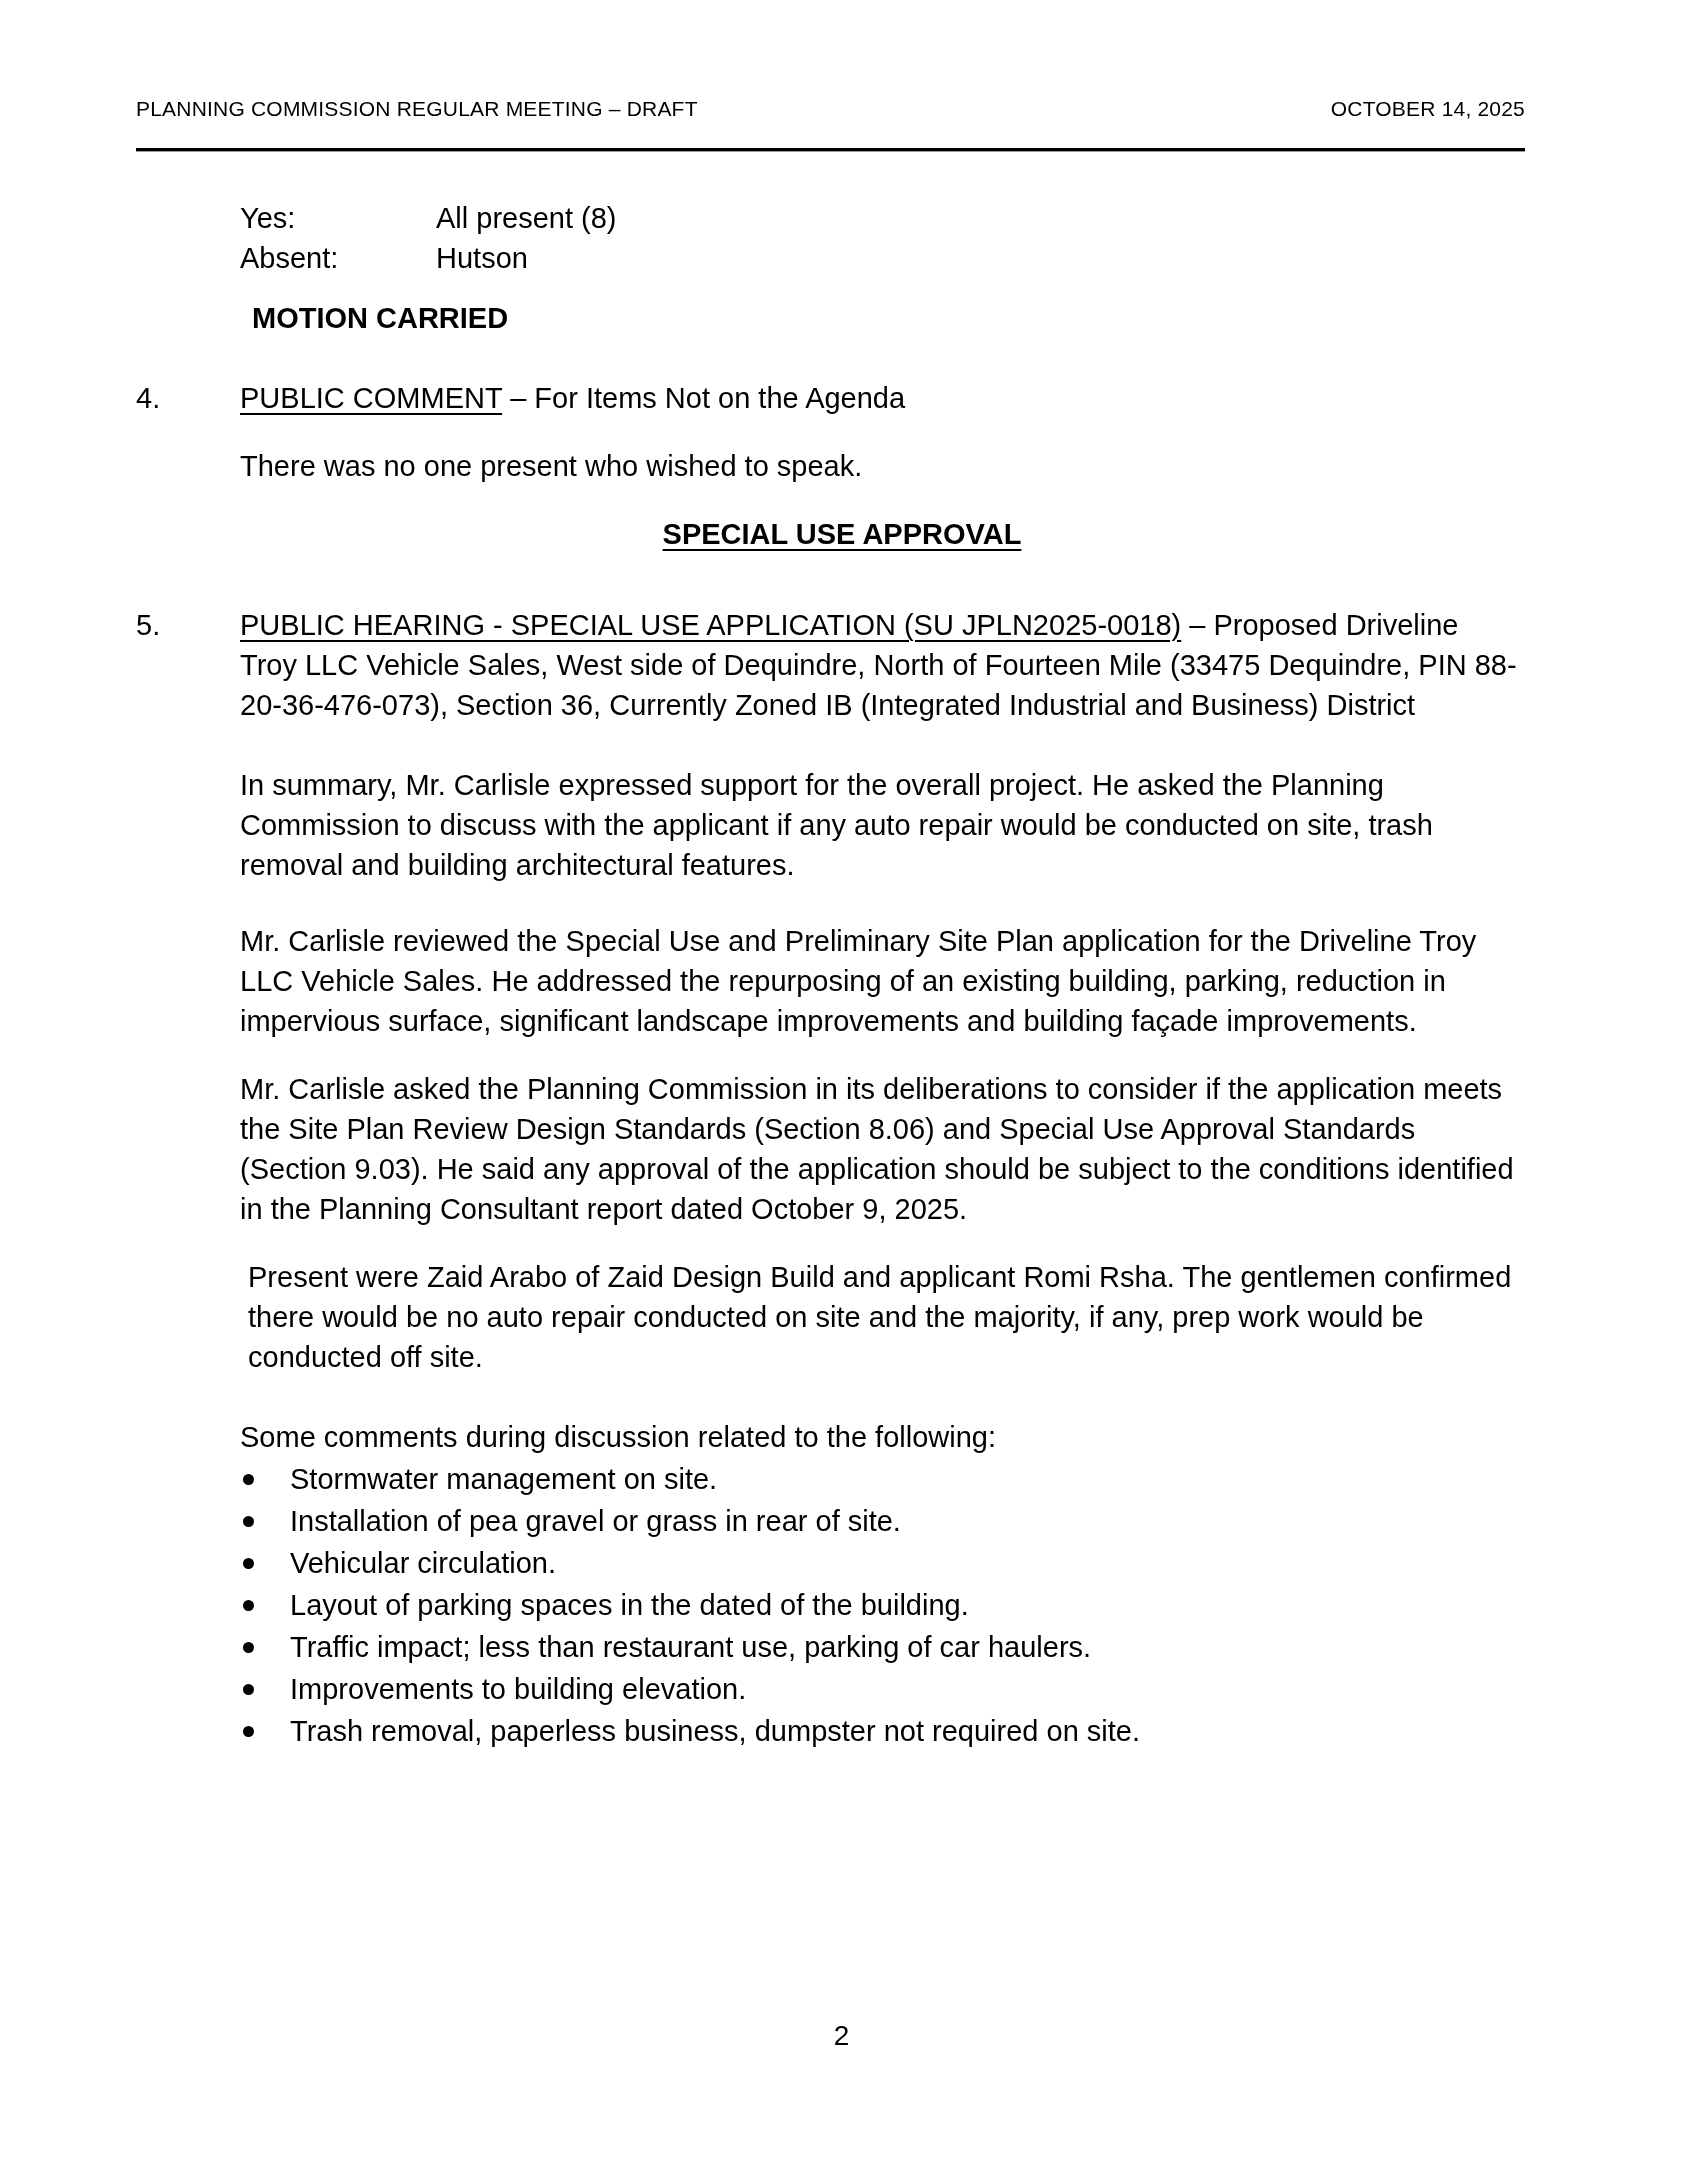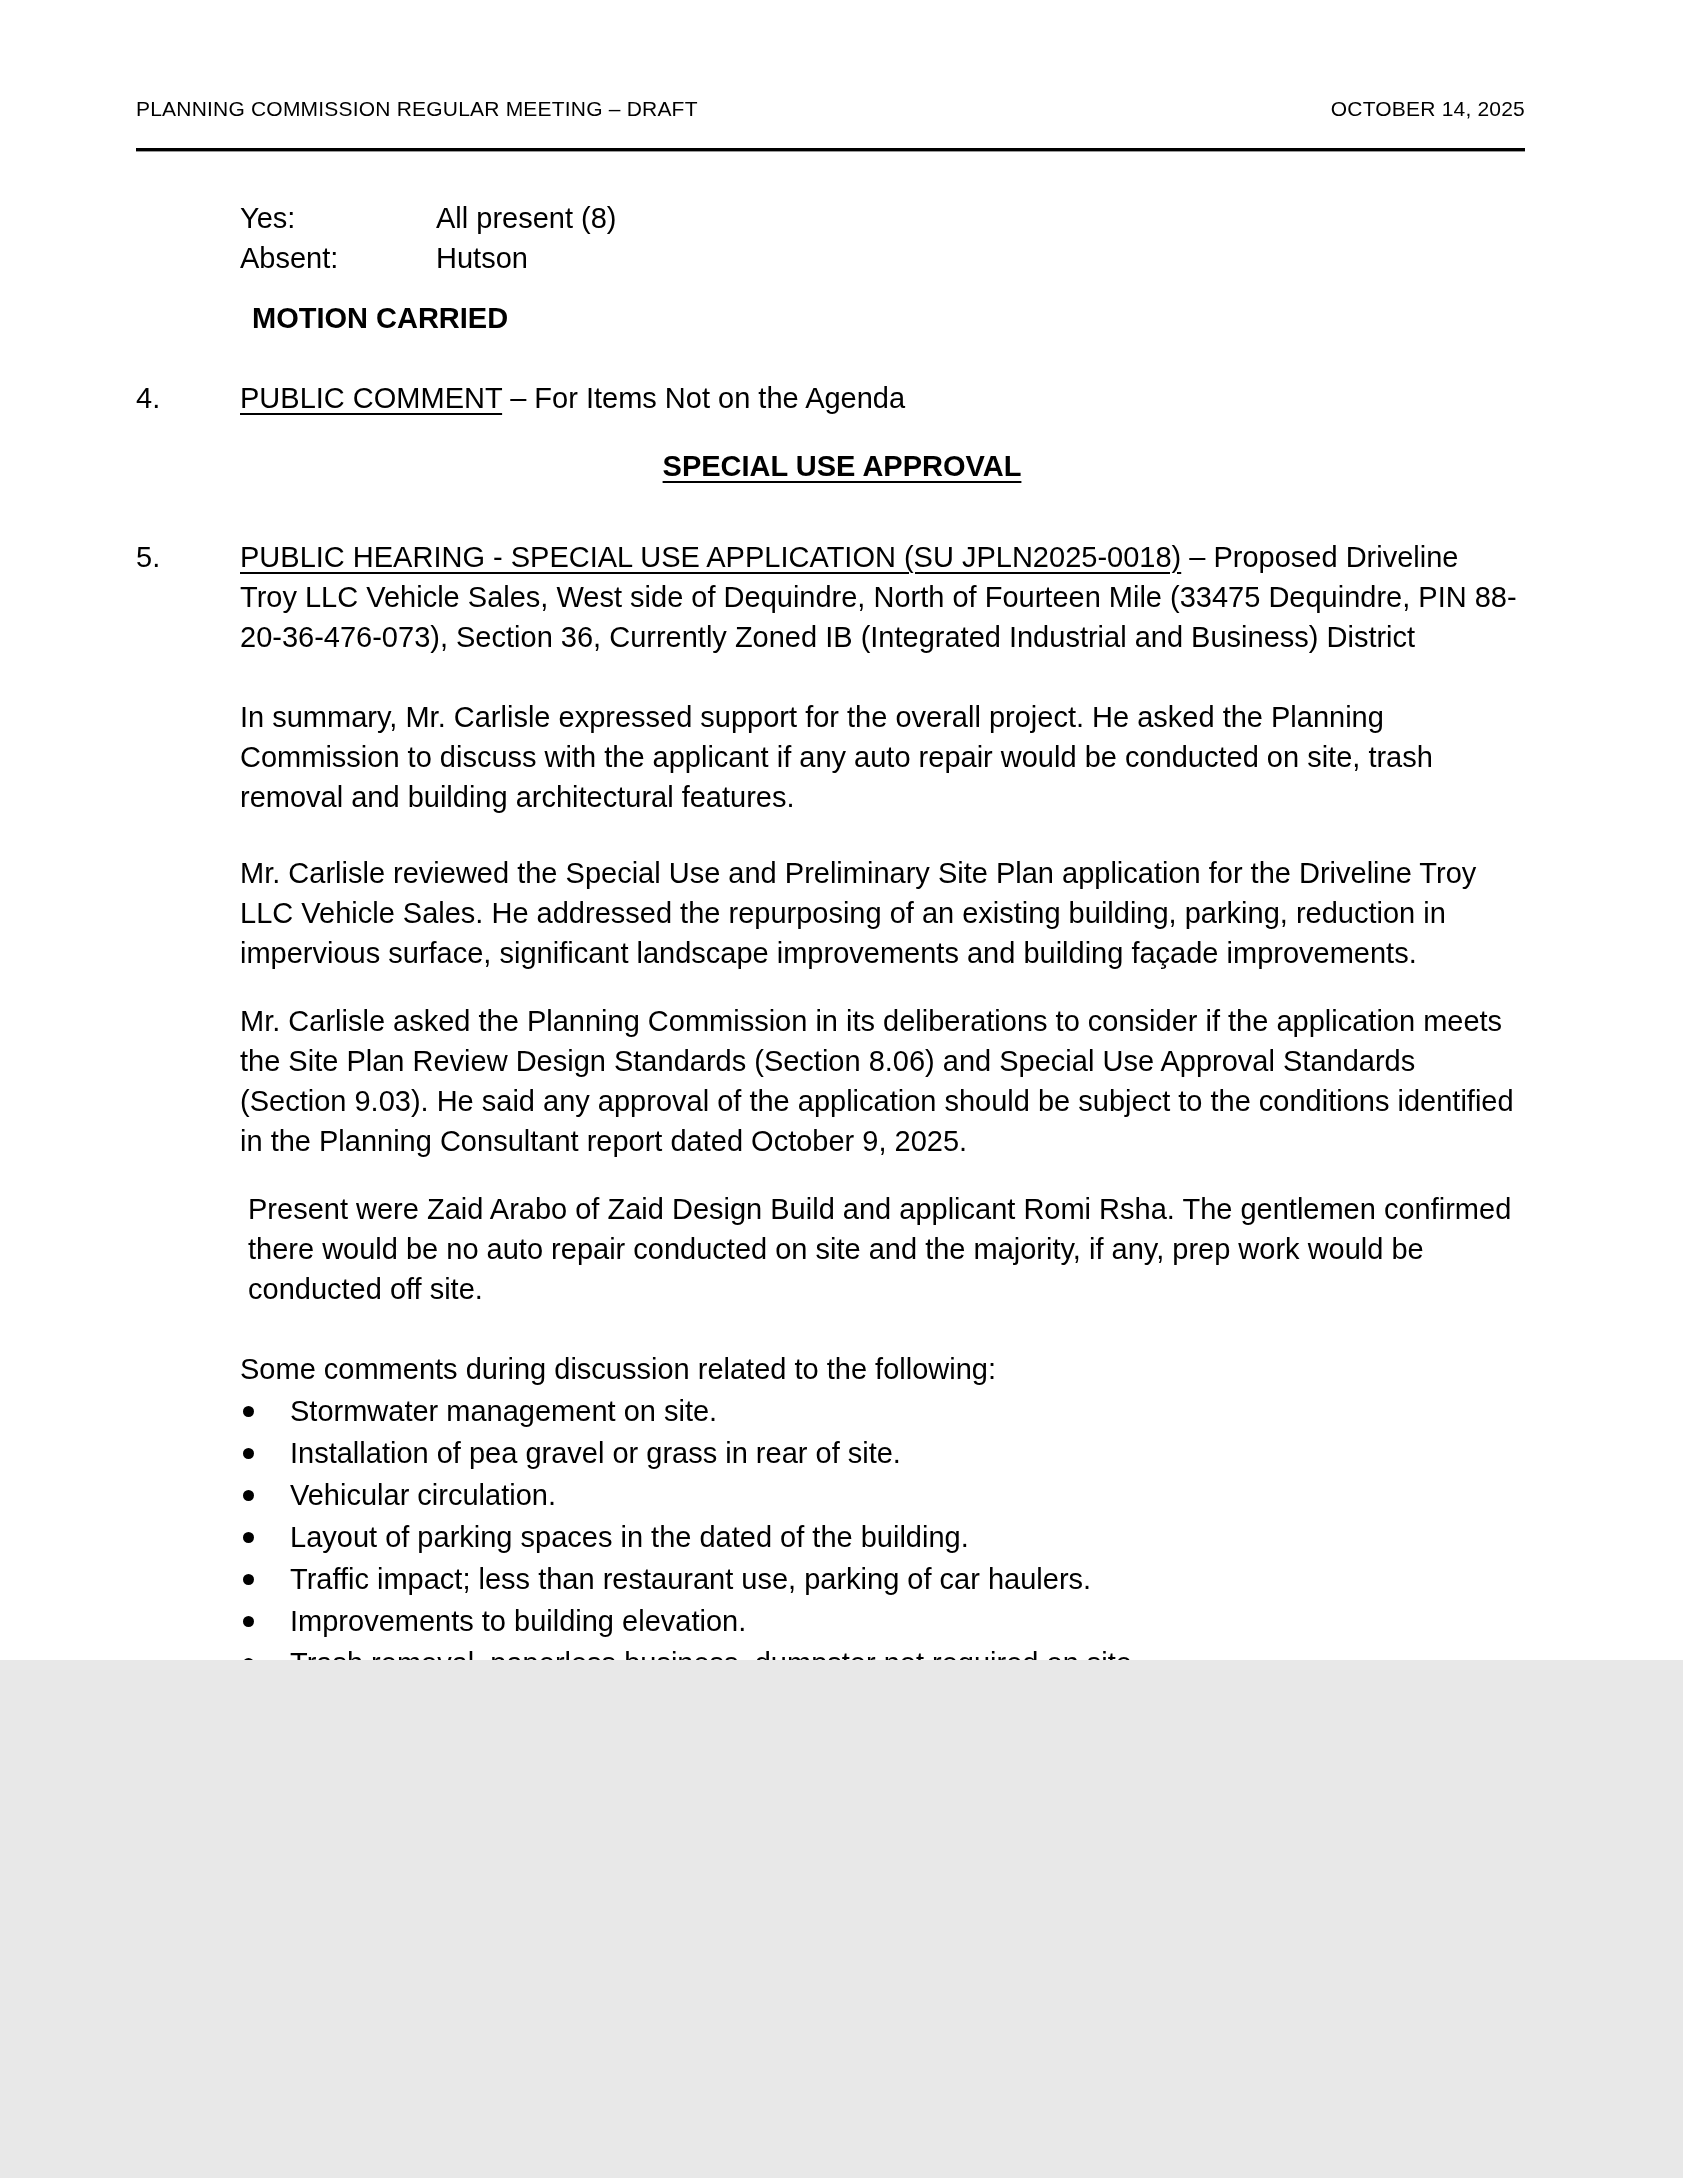--- a/index.html
+++ b/index.html
@@ -1,19 +1,19 @@
 <!DOCTYPE html>
 <html><head>
 <meta charset="utf-8">
 <style>
   html, body { margin: 0; padding: 0; background: #e8e8e8; }
   .page {
     position: relative;
     width: 1683px;
-    height: 1660px;
+    height: 2178px;
     background: #ffffff;
     color: #000000;
     font-family: "Liberation Sans", sans-serif;
     font-size: 29px;
     line-height: 40px;
     overflow: hidden;
   }
   
   .doc-header {
     position: absolute;
@@ -123,20 +123,21 @@
         <span class="vote-label">Absent:</span>
         <span class="vote-value">Hutson</span>
       </div>
     </div>
 
     <p class="motion-result">MOTION CARRIED</p>
 
     <section class="agenda-item item-4">
       <span class="item-number">4.</span>
       <p class="item-title"><span class="u">PUBLIC COMMENT</span><span> – For Items Not on the Agenda</span></p>
+      <p class="item-body">There was no one present who wished to speak.</p>
     </section>
 
     <h2 class="section-heading"><span class="u">SPECIAL USE APPROVAL</span></h2>
 
     <section class="agenda-item item-5">
       <span class="item-number">5.</span>
       <p class="item-title"><span class="u">PUBLIC HEARING - SPECIAL USE APPLICATION (SU JPLN2025-0018)</span><span> – Proposed Driveline Troy LLC Vehicle Sales, West side of Dequindre, North of Fourteen Mile (33475 Dequindre, PIN 88-20-36-476-073), Section 36, Currently Zoned IB (Integrated Industrial and Business) District</span></p>
 
       <p class="para p2">In summary, Mr. Carlisle expressed support for the overall project. He asked the Planning Commission to discuss with the applicant if any auto repair would be conducted on site, trash removal and building architectural features.</p>
       <p class="para p1">Mr. Carlisle reviewed the Special Use and Preliminary Site Plan application for the Driveline Troy LLC Vehicle Sales. He addressed the repurposing of an existing building, parking, reduction in impervious surface, significant landscape improvements and building façade improvements.</p>

